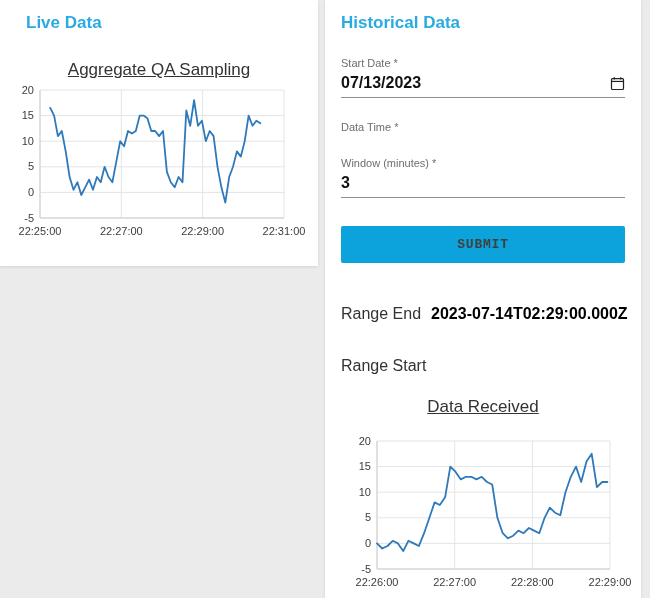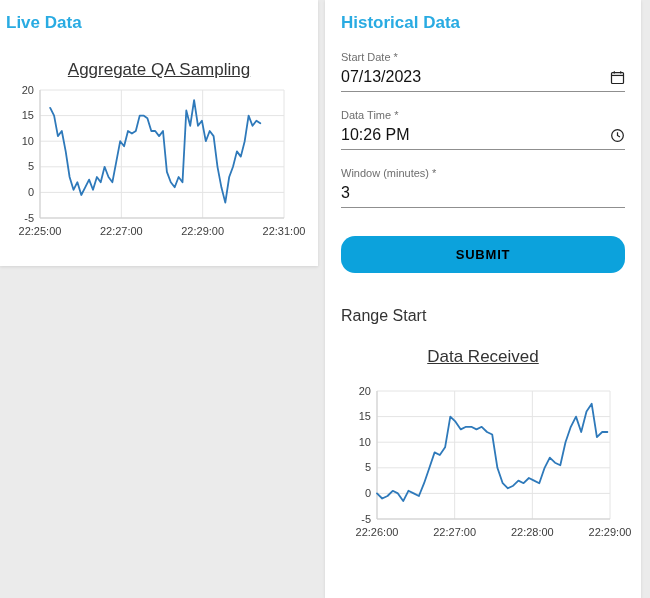--- a/index.html
+++ b/index.html
@@ -17,32 +17,32 @@
   }
   .left-card  { left: 0;   top: 0; width: 318px; height: 266px; padding: 12px 6px 0 6px; }
   .right-card { left: 325px; top: 0; width: 316px; height: 598px; padding: 12px 16px 0 16px; }
 
   .panel-title {
     font-size: 17px;
     font-weight: bold;
     color: #29abe2;
     line-height: 22px;
   }
-  .left-card .panel-title { margin-left: 0; }
+  .left-card .panel-title { margin-left: 20px; }
 
   .chart-title {
     text-align: center;
     font-size: 17px;
     font-weight: 500;
     color: #333333;
     text-decoration: underline;
   }
   .left-card .chart-title { margin-top: 26px; margin-bottom: 2px; }
 
-  .field { margin-top: 16px; }
+  .field { margin-top: 22px; }
   .field label {
     display: block;
     font-size: 11px;
     color: #6e6e6e;
     line-height: 14px;
   }
   .input-row {
     display: flex;
     align-items: center;
     border-bottom: 1px solid #8f8f8f;
@@ -52,40 +52,41 @@
   .input-row input {
     flex: 1;
     border: none;
     outline: none;
     background: transparent;
     font-family: "Liberation Sans", sans-serif;
     font-size: 16px;
     color: #111111;
     height: 22px;
     padding: 0;
+    font-weight: bold;
   }
   .input-icon {
     width: 16px; height: 16px;
     display: inline-flex;
     align-items: center;
     justify-content: center;
     cursor: pointer;
     flex: 0 0 auto;
   }
 
   .submit {
     display: block;
     width: 100%;
     margin-top: 28px;
     height: 37px;
     border: none;
-    border-radius: 14px;
+    border-radius: 2px;
     background: #0ca2dc;
-    color: #000000;
-    font-family: Liberation Sans, sans-serif;
+    color: #404040;
+    font-family: Liberation Mono, monospace;
     font-weight: bold;
     font-size: 13px;
     letter-spacing: 0.8px;
     cursor: pointer;
   }
 
   .range-row {
     display: flex;
     align-items: baseline;
     gap: 10px;
@@ -153,40 +154,35 @@
           <line x1="1.6" y1="5.8" x2="14.4" y2="5.8" stroke="#222" stroke-width="1.3"></line>
           <line x1="4.6" y1="1.2" x2="4.6" y2="3.8" stroke="#222" stroke-width="1.3"></line>
           <line x1="11.4" y1="1.2" x2="11.4" y2="3.8" stroke="#222" stroke-width="1.3"></line>
         </svg>
       </span>
     </div>
   </div>
 
   <div class="field">
     <label>Data Time *</label>
-    <div class="input-row">
-      <input type="text" value="10:26 PM" style="">
-      <span class="input-icon">
-        <svg viewBox="0 0 16 16" width="15" height="15">
-          <circle cx="8" cy="8" r="6.2" fill="none" stroke="#222" stroke-width="1.3"></circle>
-          <polyline points="8,4.4 8,8 10.6,9.6" fill="none" stroke="#222" stroke-width="1.3"></polyline>
-        </svg>
-      </span>
-    </div>
   </div>
 
   <div class="field">
     <label>Window (minutes) *</label>
     <div class="input-row">
       <input type="text" value="3" style="">
     </div>
   </div>
 
   <button class="submit">SUBMIT</button>
 
+  <div class="range-row first">
+    <span class="range-label">Range End</span>
+    <span class="range-value">2023-07-14T02:29:00.000Z</span>
+  </div>
 
   <div class="range-row second">
     <span class="range-label">Range Start</span>
   </div>
 
   <div class="received-chart">
     <div class="chart-title">Data Received</div>
     <svg class="plot" id="chart1" width="293" height="172">
         <line x1="36" x2="269" y1="136" y2="136" stroke="#e4e4e4" stroke-width="1"></line>
         <text x="30" y="139.5" text-anchor="end" class="tick">-5</text>

